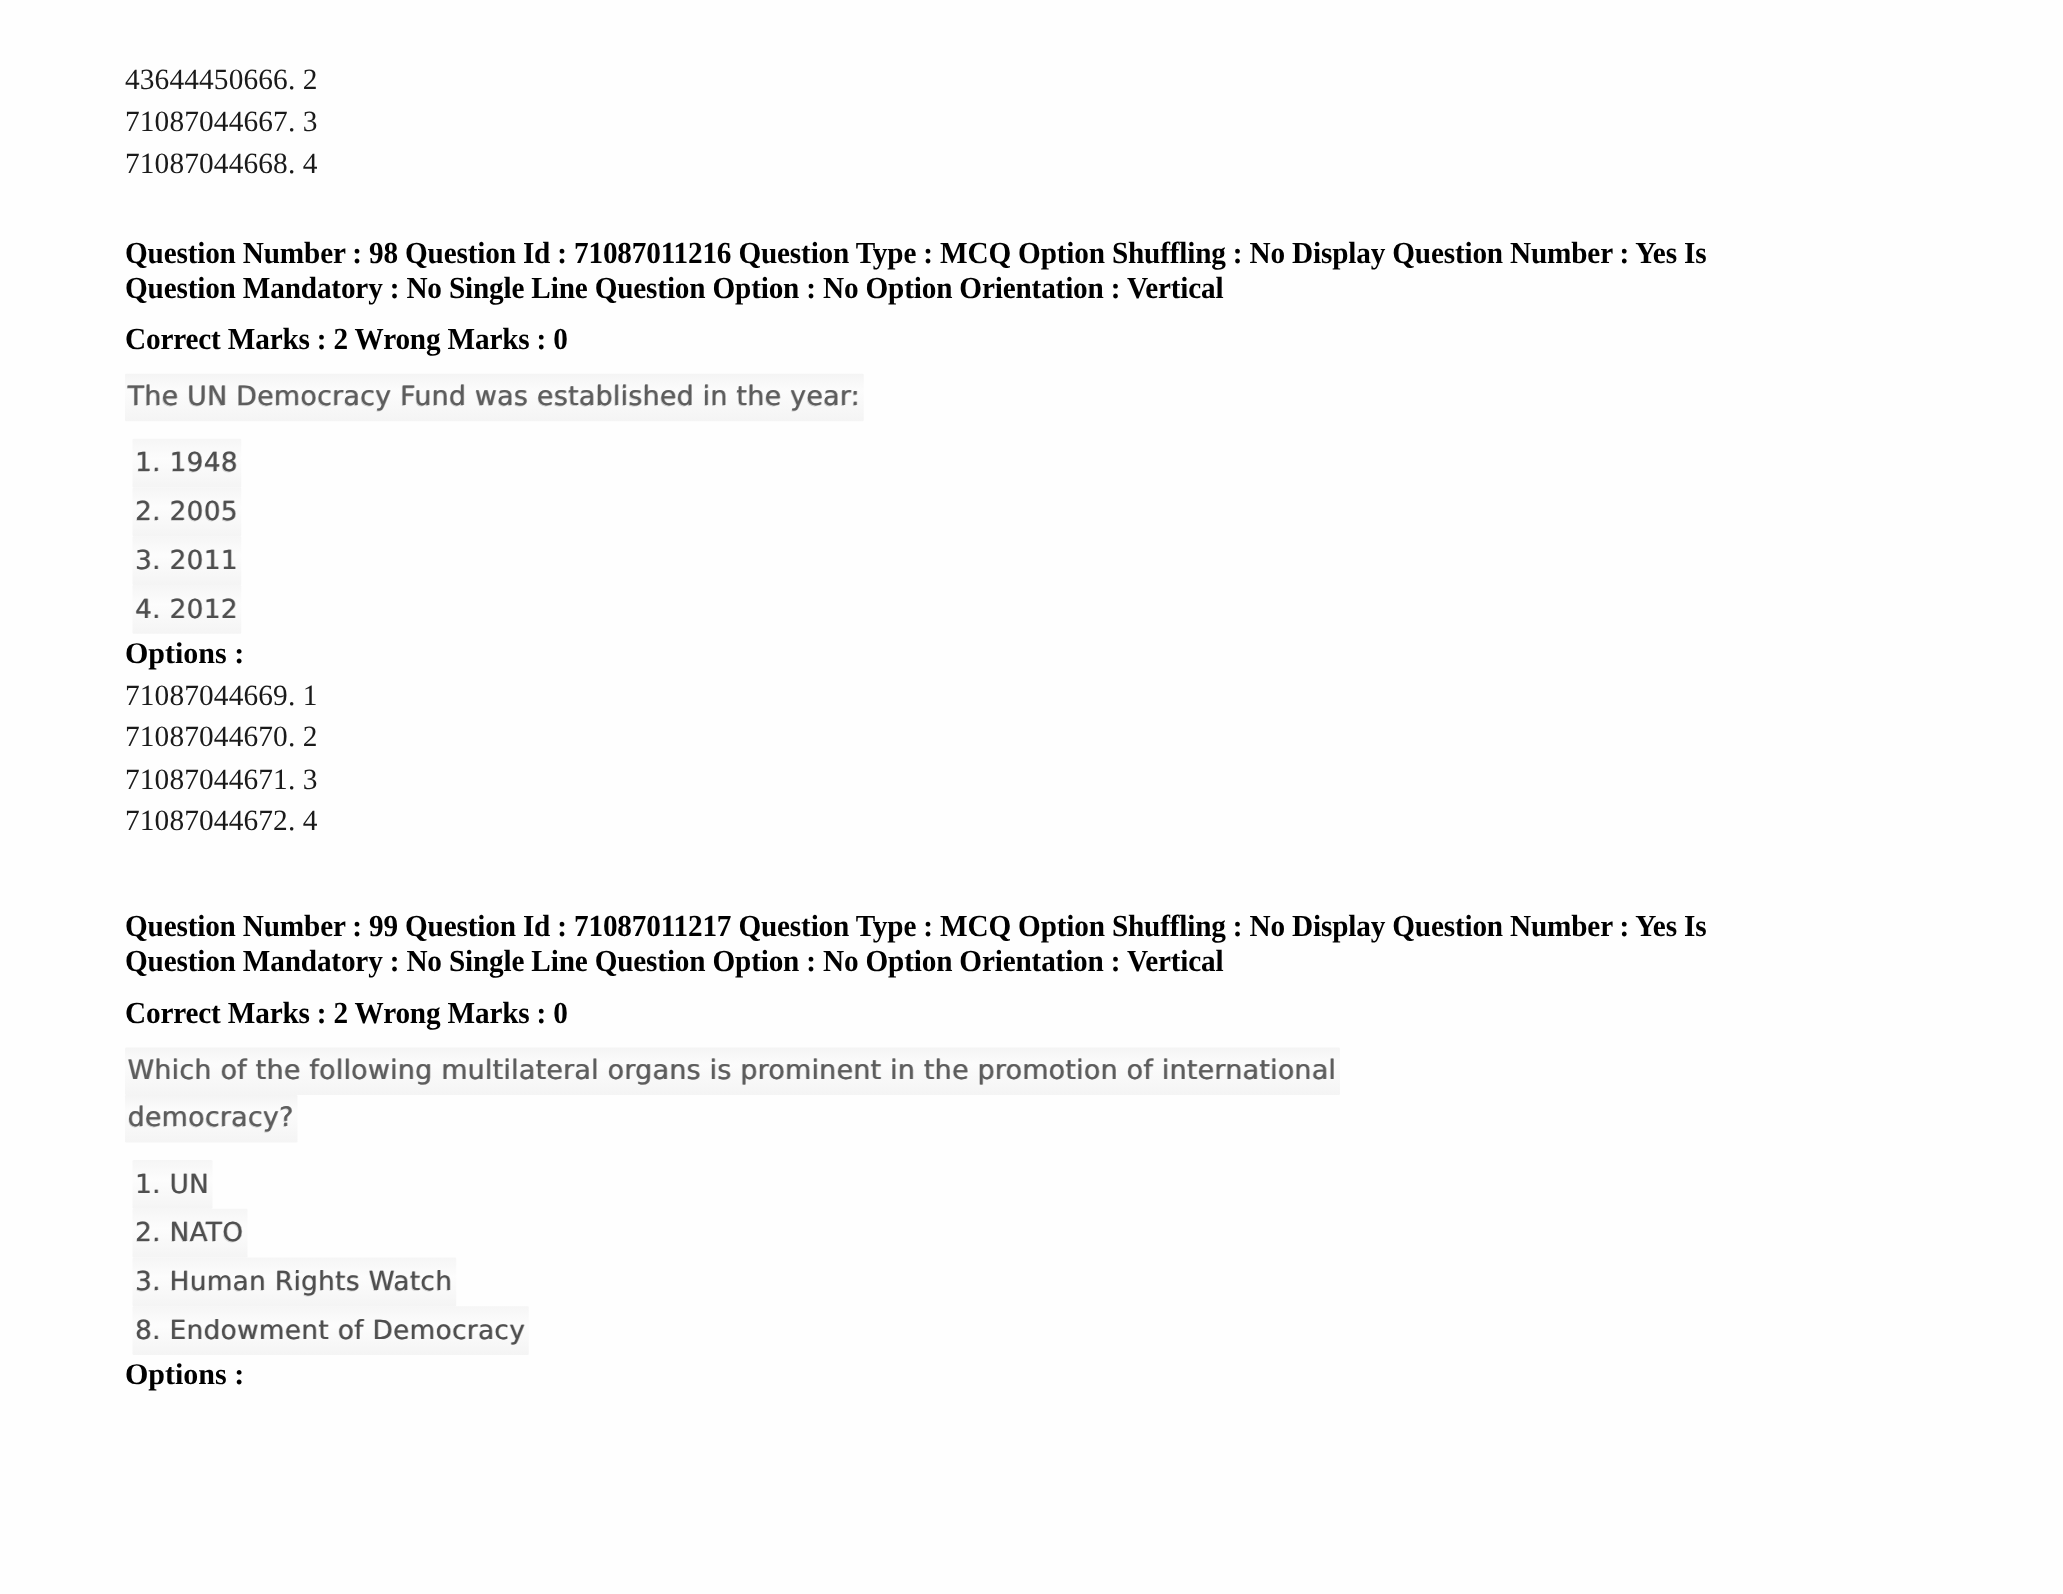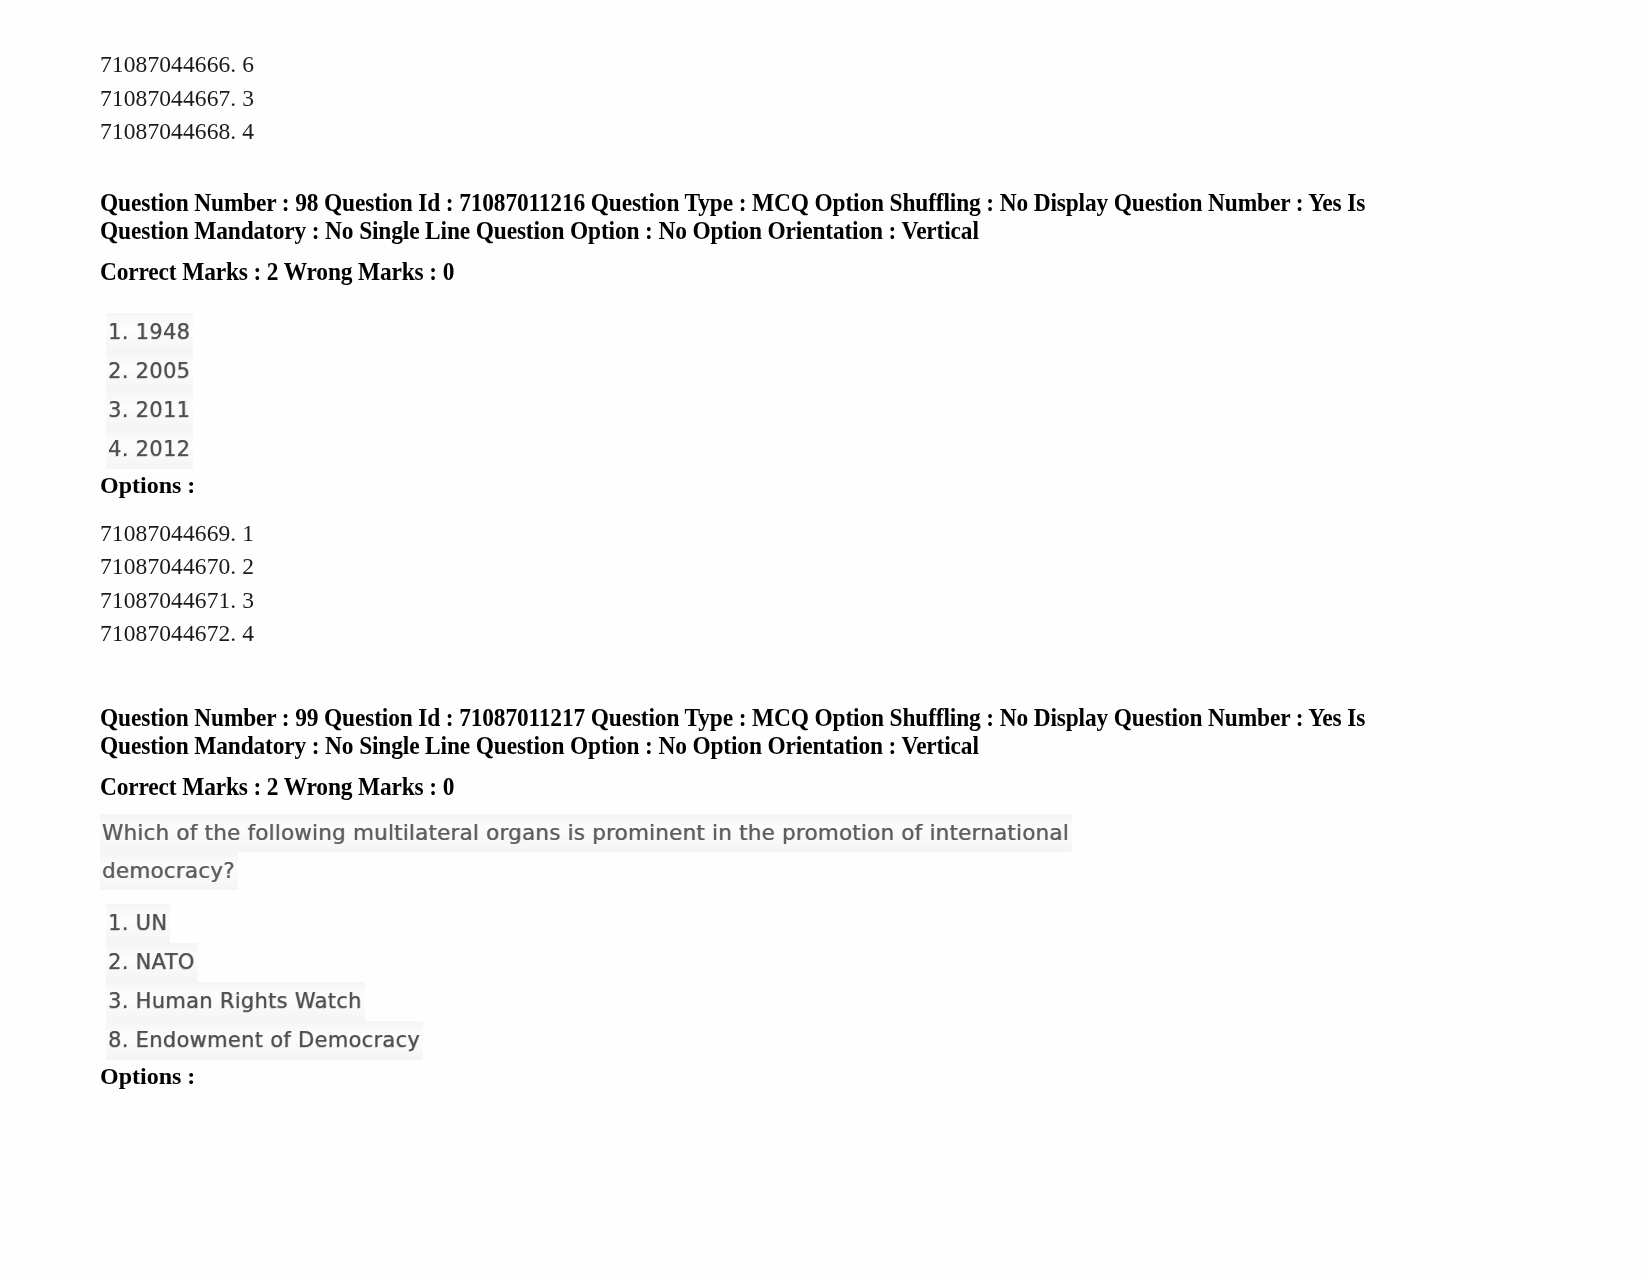--- a/index.html
+++ b/index.html
@@ -108,43 +108,46 @@
         rgba(250,250,250,0.4) 40%,
         rgba(240,240,240,0.7) 100%);
   }
 
   .gap-sm { height: 13px; }
   .gap-lg { height: 40px; }
 
   .q-block { margin: 0; padding: 0; }
   .choices { margin-left: 6px; margin-top: 14px; }
   .choice-row { white-space: pre; }
-  .optid-list { margin-top: 16px; }
+  .optid-list { margin-top: 2px; }
 </style>
 </head>
 <body>
 
 <div class="page">
   <div class="content">
 
     <div>
-      <div class="optid">71087044666. 6</div>
+      <div class="optid">43644450666. 2</div>
       <div class="optid">71087044667. 3</div>
       <div class="optid">71087044668. 4</div>
     </div>
 
     <div class="gap-lg"></div>
 
     <div class="q-block">
       <div class="meta meta-block">Question Number : 98 Question Id : 71087011216 Question Type : MCQ Option Shuffling : No Display Question Number : Yes Is</div>
       <div class="meta meta-block">Question Mandatory : No Single Line Question Option : No Option Orientation : Vertical</div>
       <div class="gap-sm"></div>
       <div class="marks">Correct Marks : 2 Wrong Marks : 0</div>
       <div class="gap-sm"></div>
 
+      <div class="scan">
+        <span class="scan-line">The UN Democracy Fund was established in the year:</span>
+      </div>
 
       <div class="choices">
         <div class="scan-choice choice-row"><span class="scan-line">1. 1948</span></div>
         <div class="scan-choice choice-row"><span class="scan-line">2. 2005</span></div>
         <div class="scan-choice choice-row"><span class="scan-line">3. 2011</span></div>
         <div class="scan-choice choice-row"><span class="scan-line">4. 2012</span></div>
       </div>
 
       <div class="options-label">Options :</div>
 

